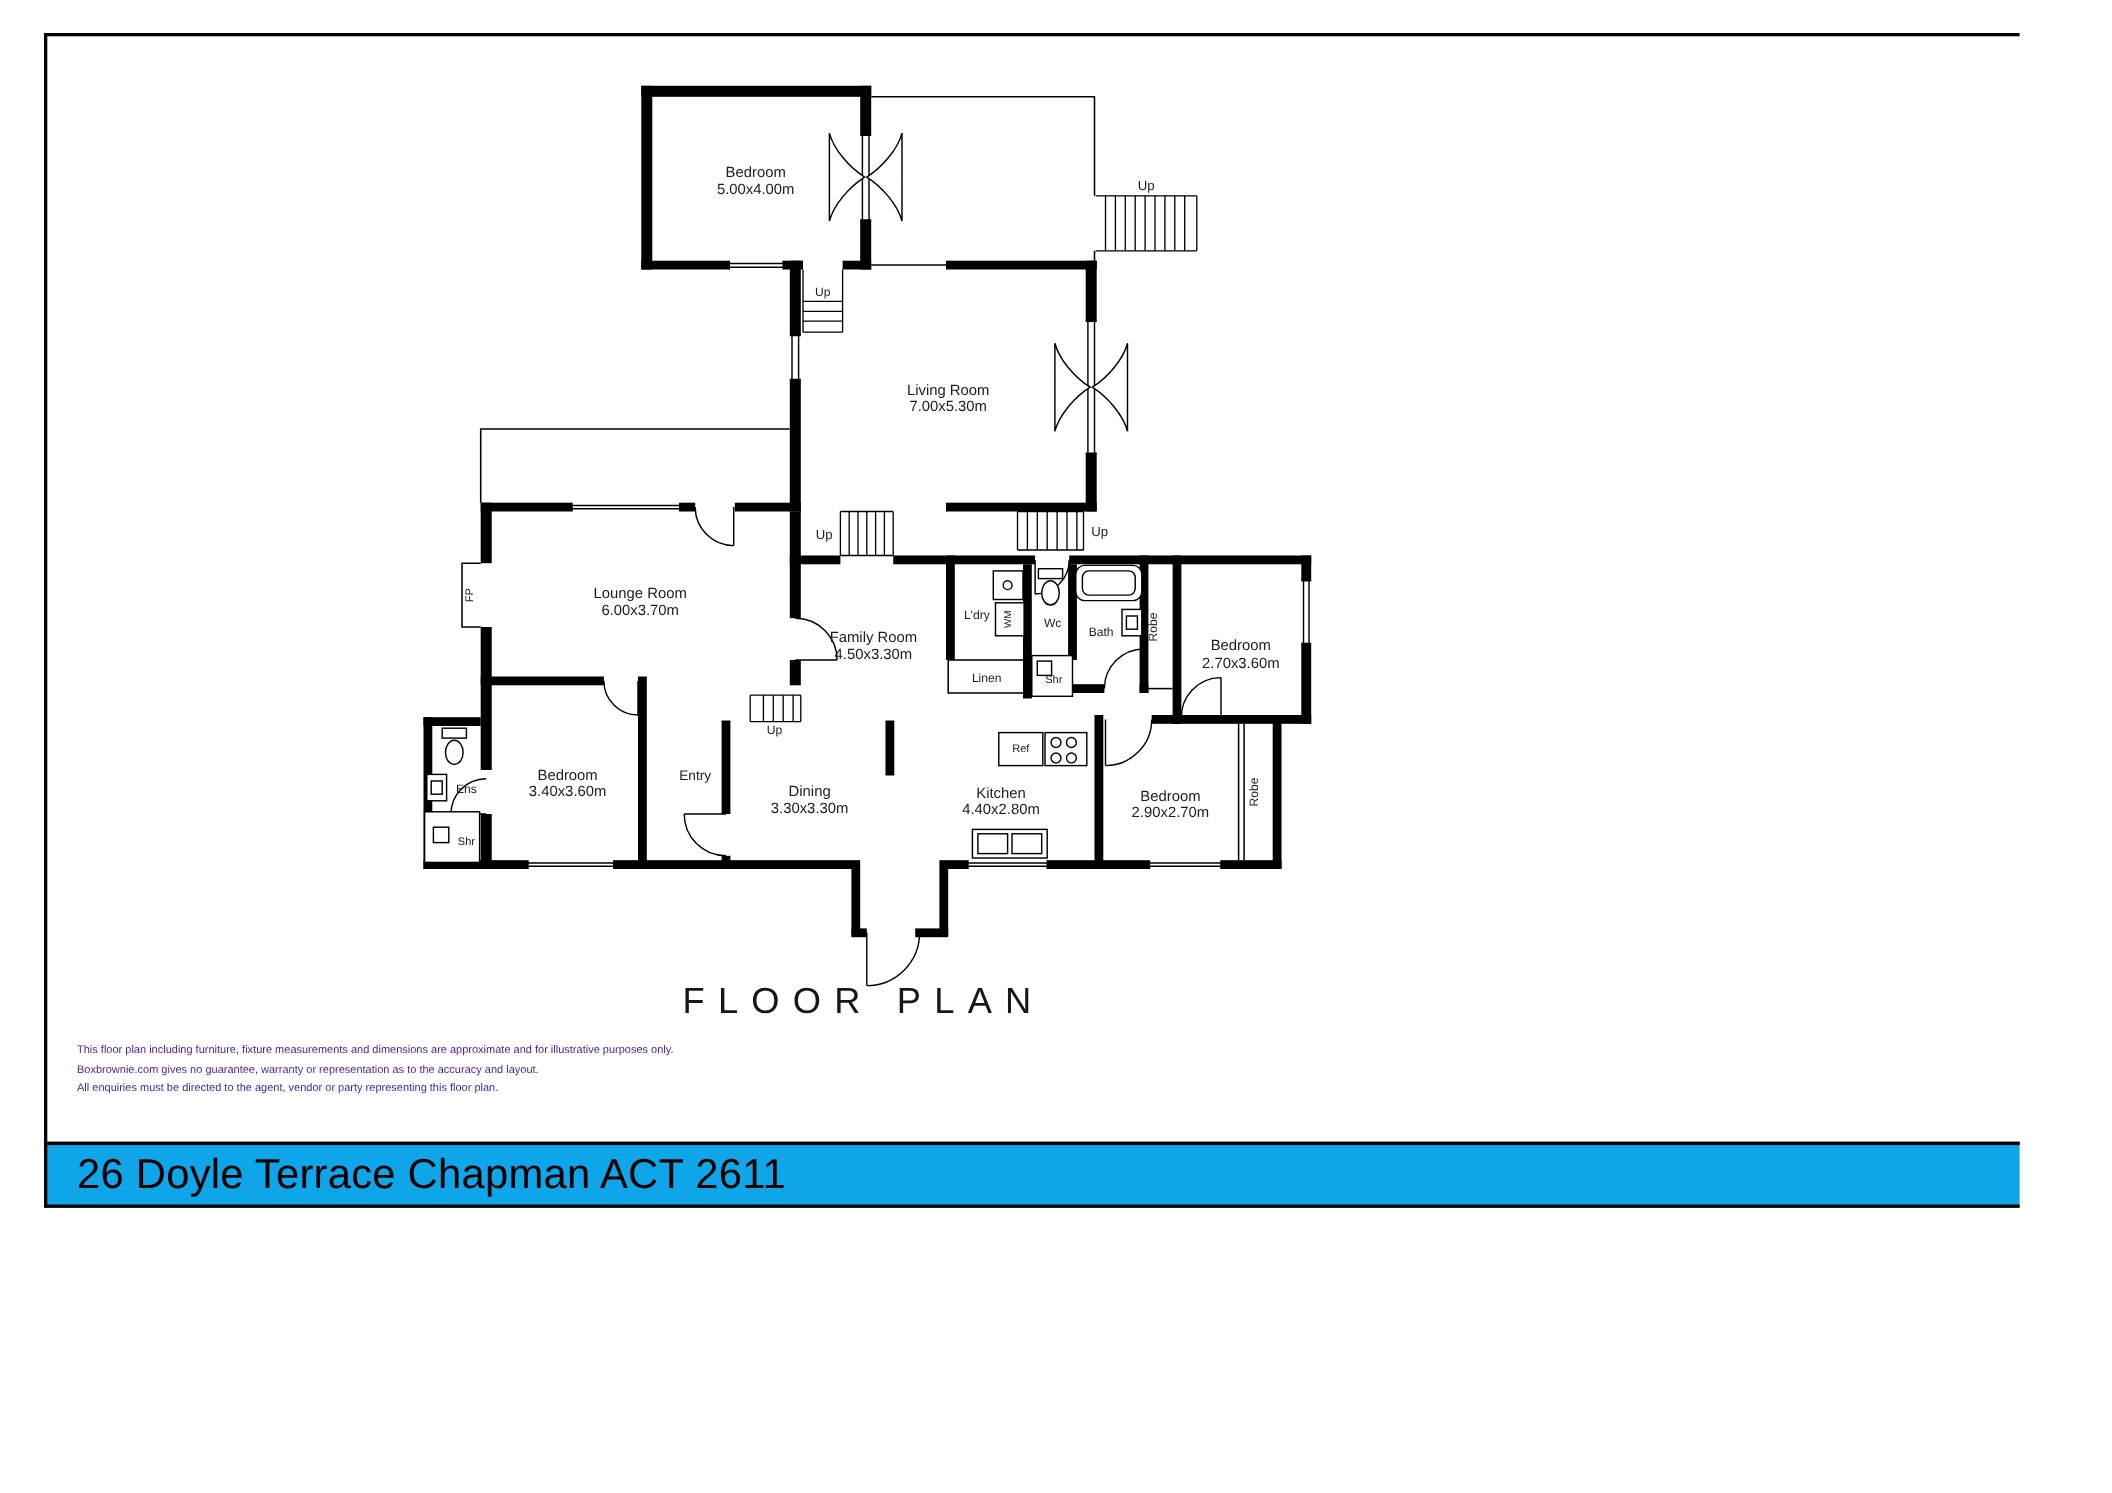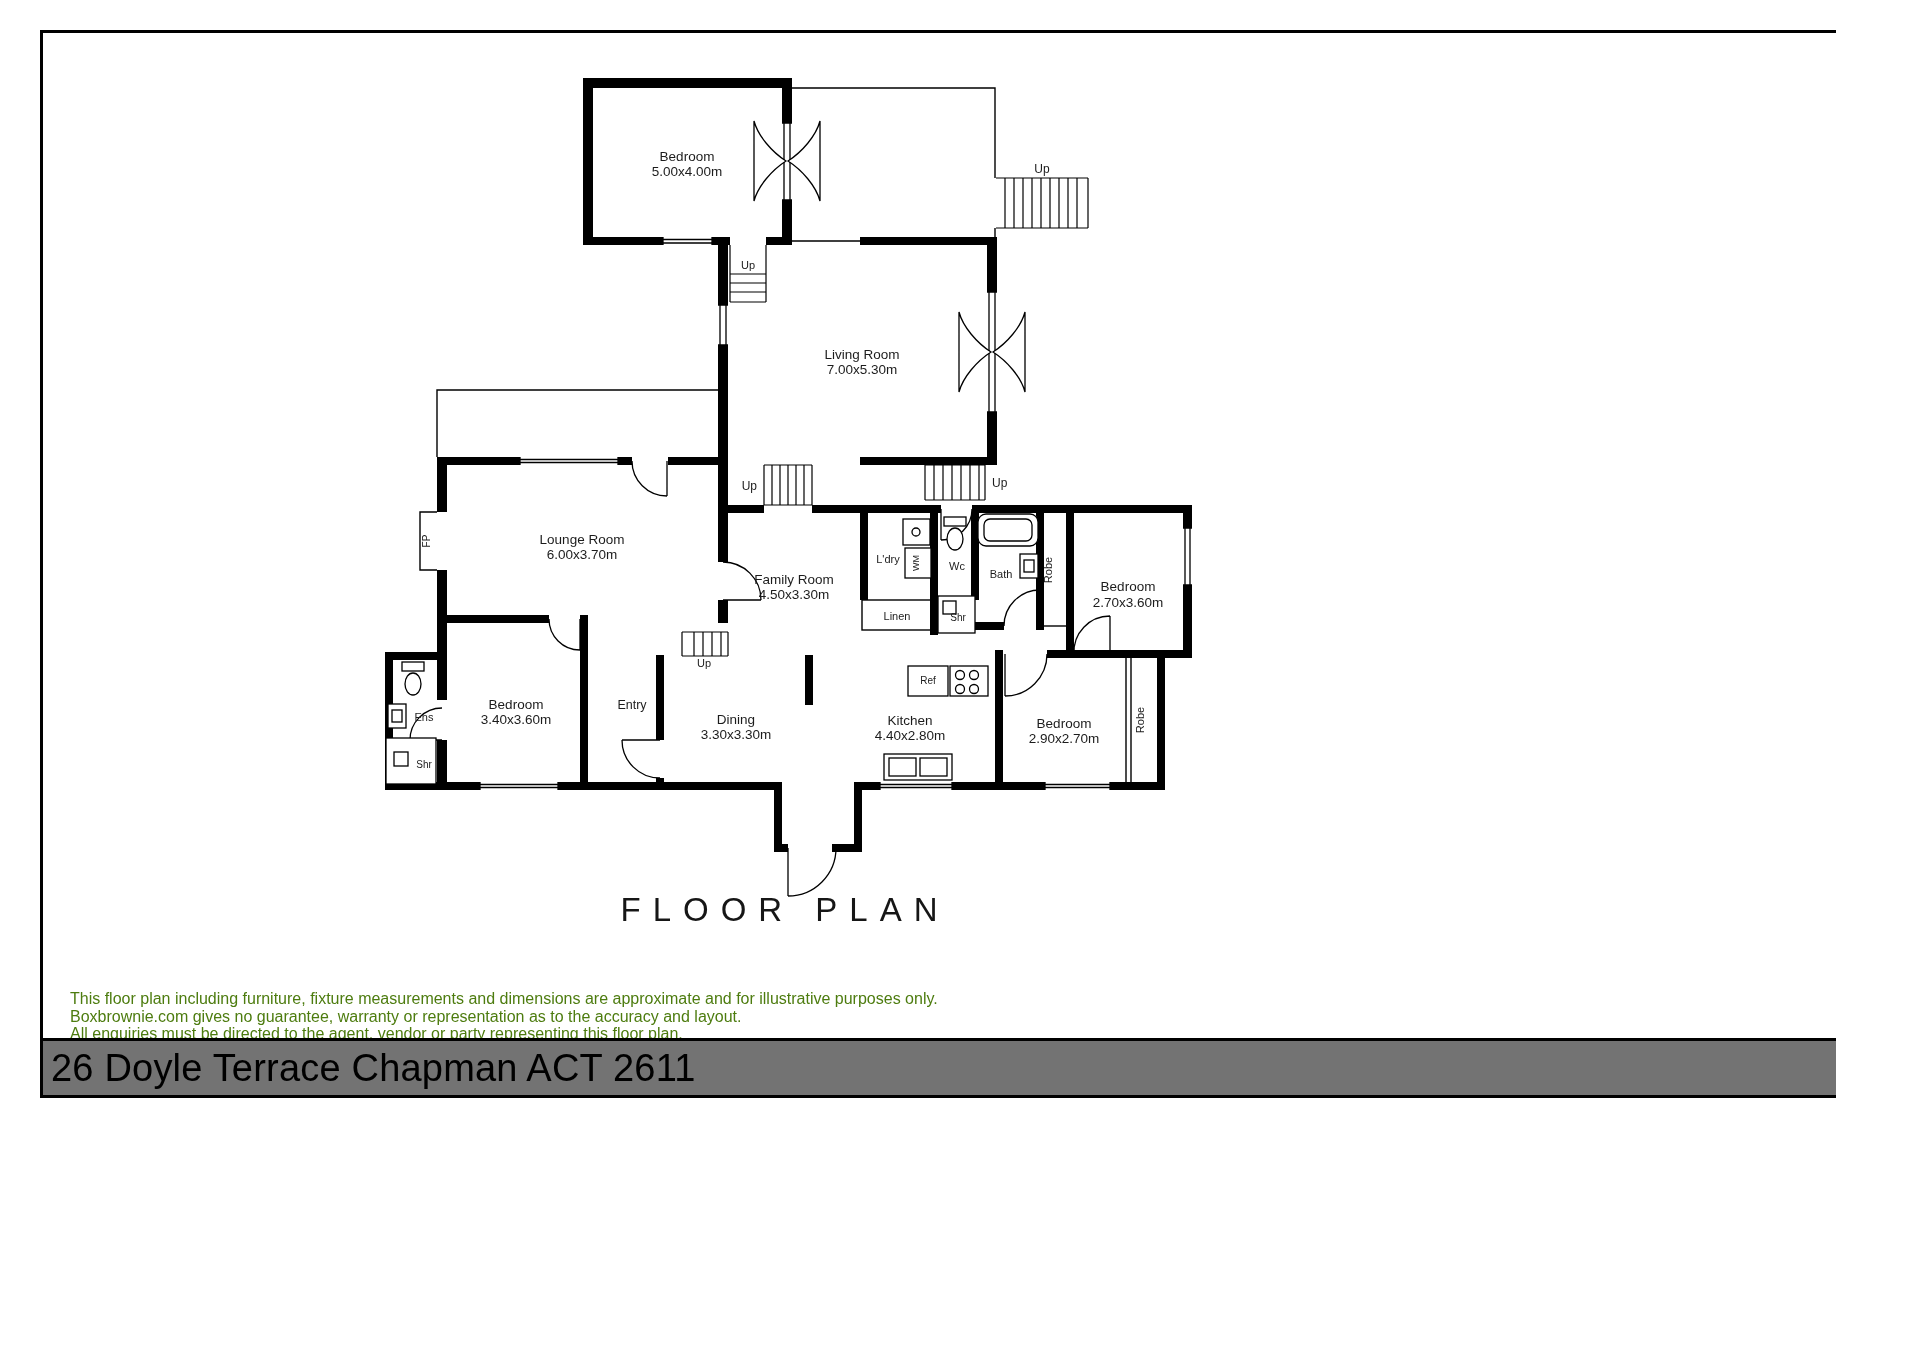--- a/index.html
+++ b/index.html
@@ -1,22 +1,22 @@
 <!DOCTYPE html>
 <html><head>
 <meta charset="utf-8">
 <style>
   * { margin:0; padding:0; box-sizing:border-box; }
   html,body { background:#ffffff; }
   body { width:1920px; height:1357px; position:relative; font-family:"Liberation Sans",sans-serif; color:#111; }
   .page { position:absolute; inset:0; width:1836px; height:1357px; background:#fff; overflow:hidden; }
   .frame { position:absolute; left:40px; top:30px; width:1840px; height:1011px; border:3px solid #000; background:#fff; }
-  .address-bar { position:absolute; left:40px; top:1038px; width:1840px; height:60px; border:3px solid #000; background:#737373; display:flex; align-items:center; padding-left:8px; font-size:38px; letter-spacing:0.2px; color:#000; }
+  .address-bar { position:absolute; left:40px; top:1038px; width:1840px; height:60px; border:3px solid #000; background:#0ea5e9; display:flex; align-items:center; padding-left:27px; font-size:38px; letter-spacing:0.2px; color:#000; }
   .plan-title { position:absolute; left:535px; top:891px; width:500px; text-align:center; font-size:33px; font-weight:400; letter-spacing:12px; color:#161616; white-space:nowrap; }
-  .disclaimer { position:absolute; left:70px; top:990px; font-size:16px; line-height:17.5px; color:#4d7c0f; }
+  .disclaimer { position:absolute; left:70px; top:946px; font-size:10px; line-height:17.5px; color:#4c1d95; }
   svg.plan { position:absolute; left:0; top:0; }
   svg text { font-family:"Liberation Sans",sans-serif; fill:#1c1c1c; }
 </style>
 </head>
 <body>
 
 <div class="page">
 
   <div class="frame"></div>
 

